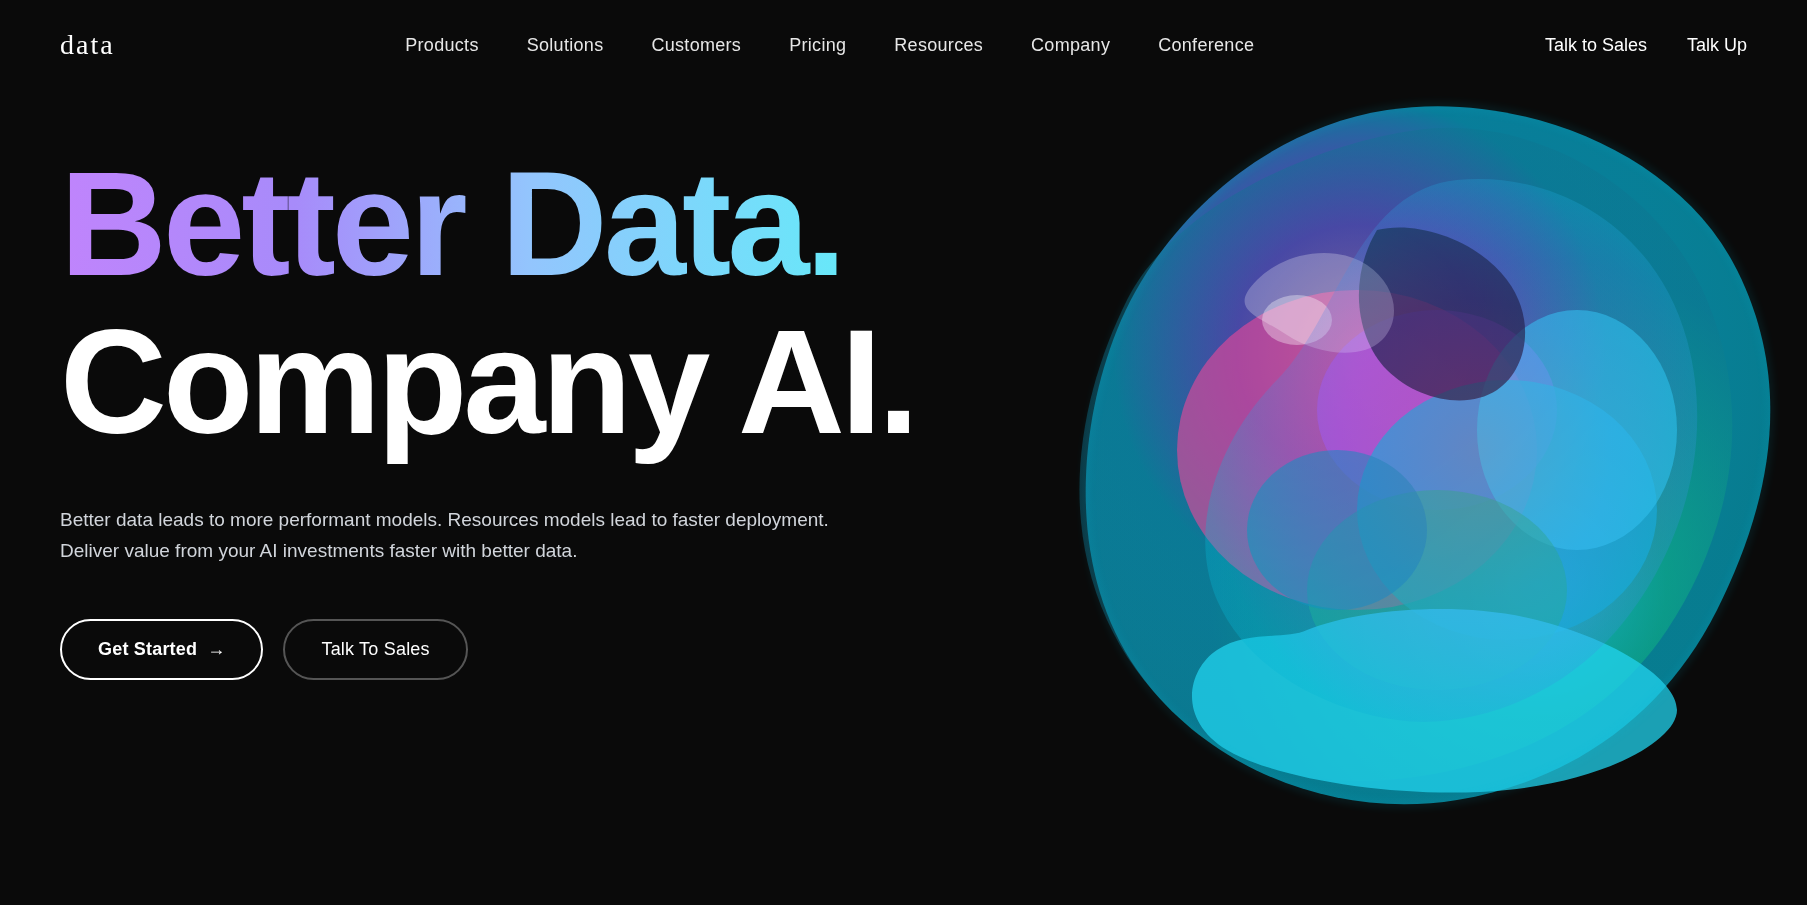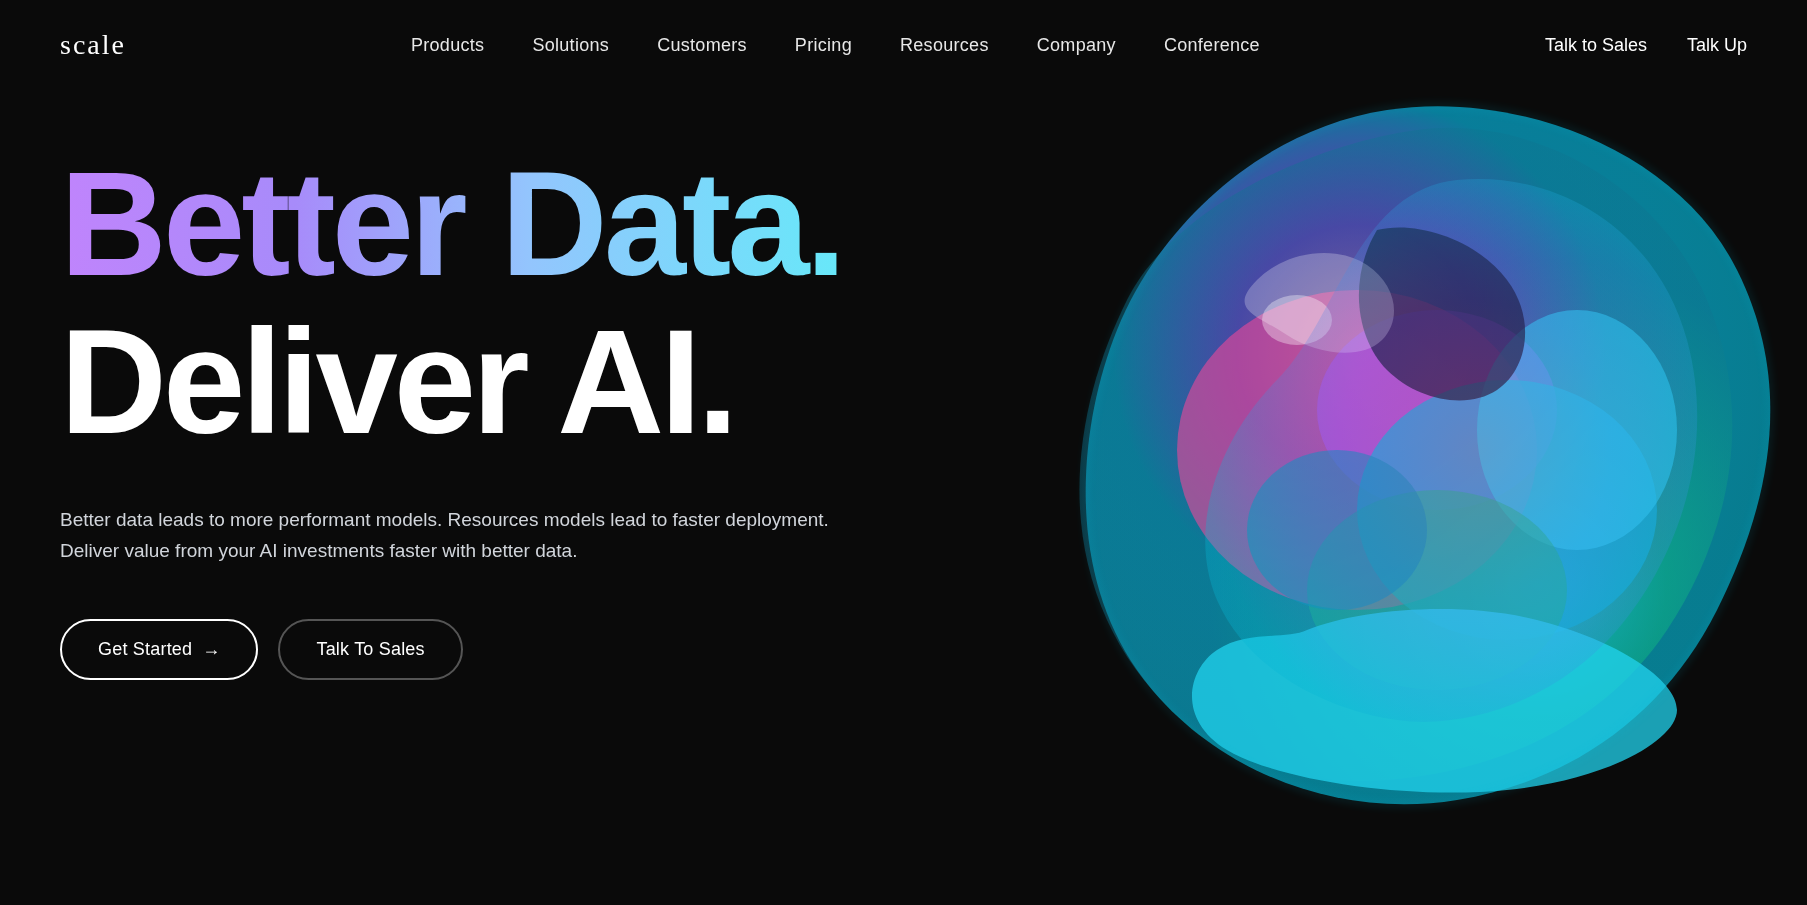--- a/index.html
+++ b/index.html
@@ -118,21 +118,21 @@
       margin-top: 52px;
     }
 
     .btn-primary {
       background: transparent;
       border: 2px solid #ffffff;
       color: #ffffff;
       padding: 18px 36px;
       border-radius: 50px;
       font-size: 18px;
-      font-weight: 400;
+      font-weight: 700;
       cursor: pointer;
       display: flex;
       align-items: center;
       gap: 10px;
       letter-spacing: 0.2px;
     }
 
     .btn-secondary {
       background: transparent;
       border: 2px solid #555555;
@@ -170,21 +170,21 @@
       height: 100%;
       background: radial-gradient(ellipse at 20% 50%, rgba(10,10,10,0.4) 0%, transparent 70%);
       z-index: 3;
       pointer-events: none;
     }
   </style>
 </head>
 <body>
 
 <nav>
-  <div class="logo">scale</div>
+  <div class="logo">data</div>
 
   <ul class="nav-links">
     <li><a>Products</a></li>
     <li><a>Solutions</a></li>
     <li><a>Customers</a></li>
     <li><a>Pricing</a></li>
     <li><a>Resources</a></li>
     <li><a>Company</a></li>
     <li><a>Conference</a></li>
   </ul>
@@ -249,21 +249,21 @@
 
       <path d="M430 80 C560 60, 720 120, 780 240 C840 360, 810 480, 760 580 C710 680, 620 750, 500 770 C380 790, 250 740, 180 640 C110 540, 120 400, 160 300 C200 200, 300 100, 430 80Z" fill="none" stroke="#06b6d4" stroke-width="2" opacity="0.4" filter="url(#blur2)"></path>
 
       <path d="M500 150 C600 140, 700 200, 730 310 C760 420, 720 530, 660 600 C600 670, 510 700, 440 690 C370 680, 290 640, 260 570 C230 500, 260 410, 320 350 C380 290, 400 160, 500 150Z" fill="url(#blobGrad3)" opacity="0.4"></path>
     </svg>
   </div>
 
   <div class="hero-content">
     <h1 class="hero-headline">
       <span class="line1">Better Data.</span>
-      <span class="line2">Deliver AI.</span>
+      <span class="line2">Company AI.</span>
     </h1>
 
     <p class="hero-subtitle">Better data leads to more performant models. Resources models lead to faster deployment. Deliver value from your AI investments faster with better data.</p>
 
     <div class="hero-buttons">
       <button class="btn-primary">
         <span>Get Started</span>
         <span>→</span>
       </button>
       <button class="btn-secondary">Talk To Sales</button>

